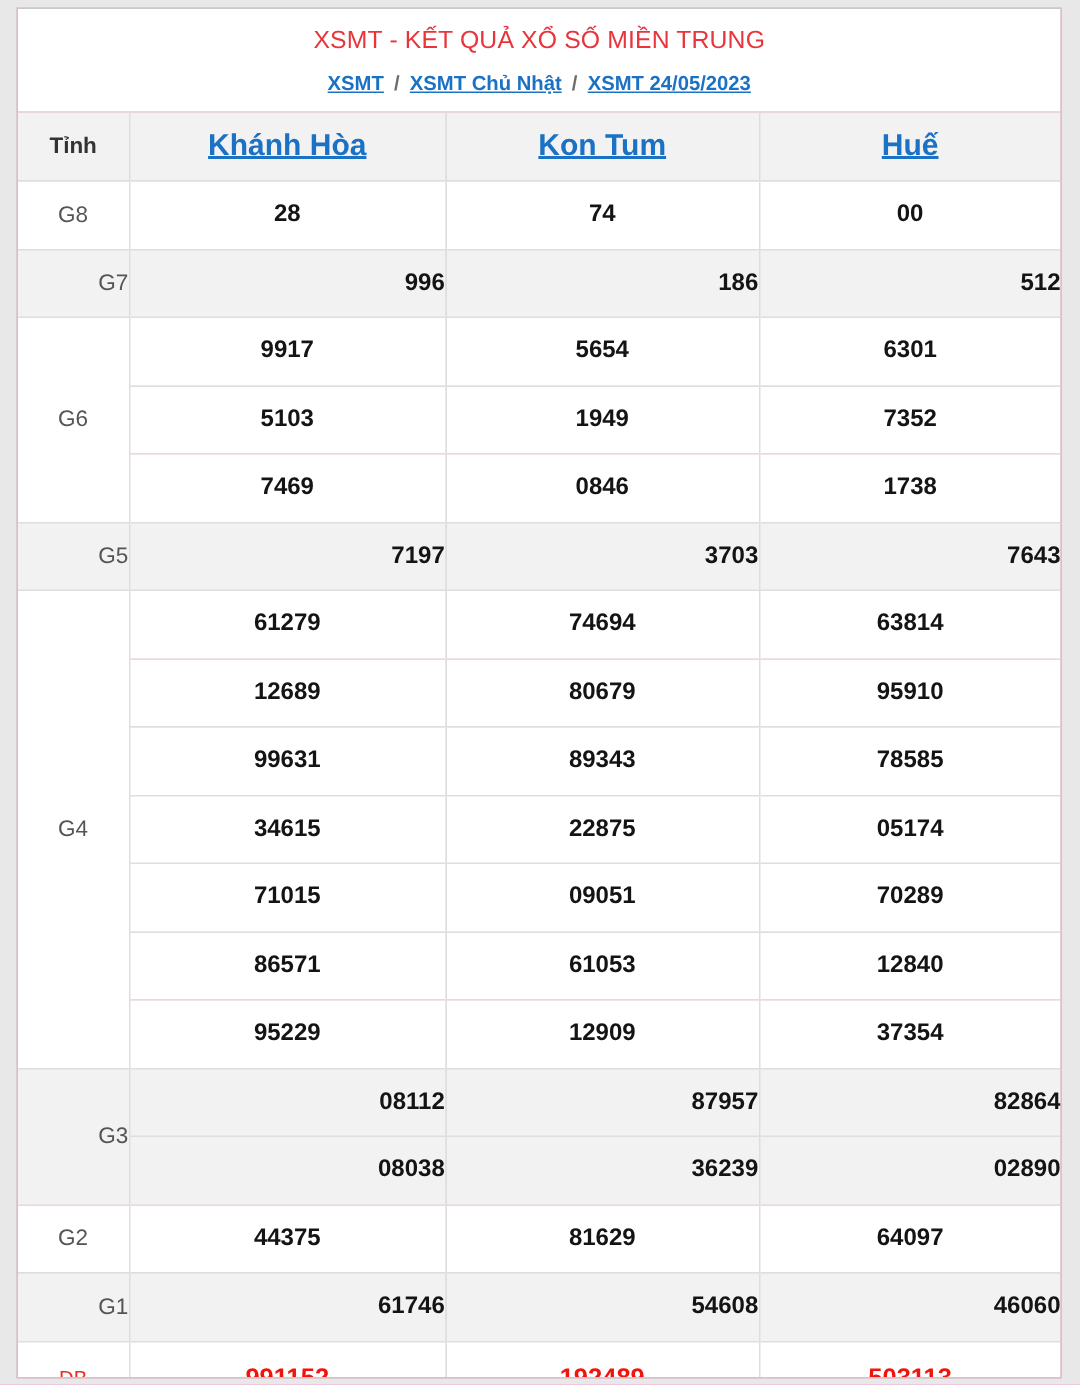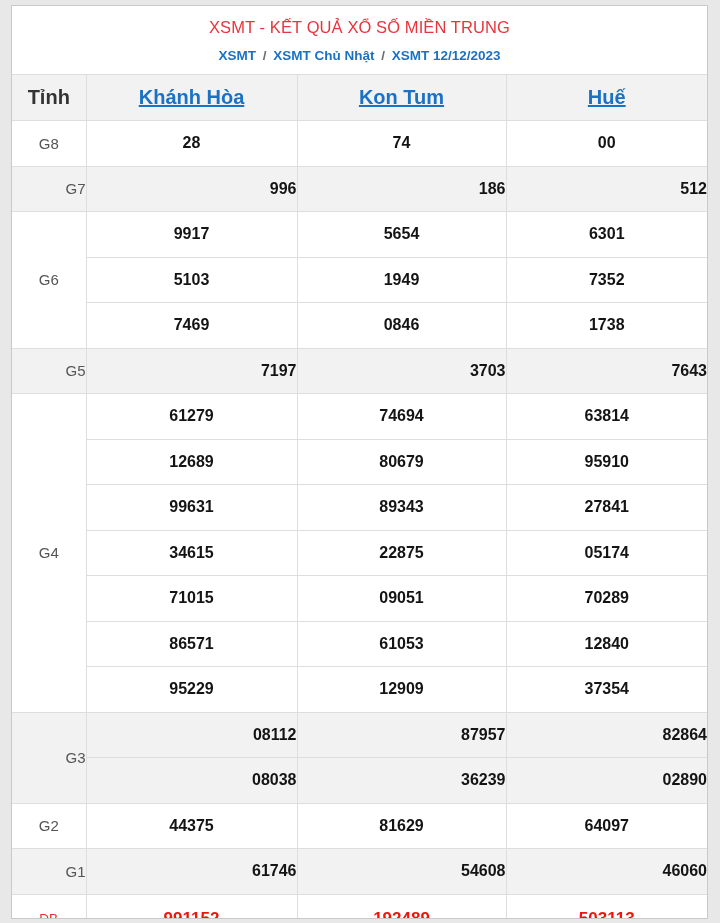--- a/index.html
+++ b/index.html
@@ -43,20 +43,21 @@
   .breadcrumb {
     margin-top: 9px;
     font-size: 13.5px;
     font-weight: bold;
     line-height: 18px;
     white-space: nowrap;
     color: #7c7c7c;
   }
   .breadcrumb a {
     color: #1b72c4;
+    text-decoration: underline;
     cursor: pointer;
   }
   .bc-sep {
     color: #6d6d6d;
     padding: 0 3px;
     font-weight: bold;
   }
 
   
   table.results {
@@ -79,21 +80,21 @@
   }
   table.results th:last-child,
   table.results td:last-child { border-right: none; }
 
   thead th {
     background: #f2f2f2;
     height: 45px;
   }
   .th-tinh {
     color: #333333;
-    font-size: 20px;
+    font-size: 15px;
     font-weight: bold;
   }
   .th-prov a {
     color: #1b72c4;
     font-size: 20px;
     font-weight: bold;
     text-decoration: underline;
     cursor: pointer;
   }
 
@@ -133,21 +134,21 @@
 
 <div class="page-frame">
 
   <div class="header-block">
     <div class="main-title">XSMT - KẾT QUẢ XỔ SỐ MIỀN TRUNG</div>
     <div class="breadcrumb">
       <a>XSMT</a>
       <span class="bc-sep">/</span>
       <a>XSMT Chủ Nhật</a>
       <span class="bc-sep">/</span>
-      <a>XSMT 12/12/2023</a>
+      <a>XSMT 24/05/2023</a>
     </div>
   </div>
 
   <table class="results">
     <colgroup>
       <col class="c-tinh">
         <col class="c-p1">
         <col class="c-p2">
         <col class="c-p3">
     </colgroup>
@@ -207,21 +208,21 @@
           <td class="num cell-plain">63814</td>
         </tr>
         <tr class="plain">
           <td class="num cell-plain">12689</td>
           <td class="num cell-plain">80679</td>
           <td class="num cell-plain">95910</td>
         </tr>
         <tr class="plain">
           <td class="num cell-plain">99631</td>
           <td class="num cell-plain">89343</td>
-          <td class="num cell-plain">27841</td>
+          <td class="num cell-plain">78585</td>
         </tr>
         <tr class="plain">
           <td class="num cell-plain">34615</td>
           <td class="num cell-plain">22875</td>
           <td class="num cell-plain">05174</td>
         </tr>
         <tr class="plain">
           <td class="num cell-plain">71015</td>
           <td class="num cell-plain">09051</td>
           <td class="num cell-plain">70289</td>

